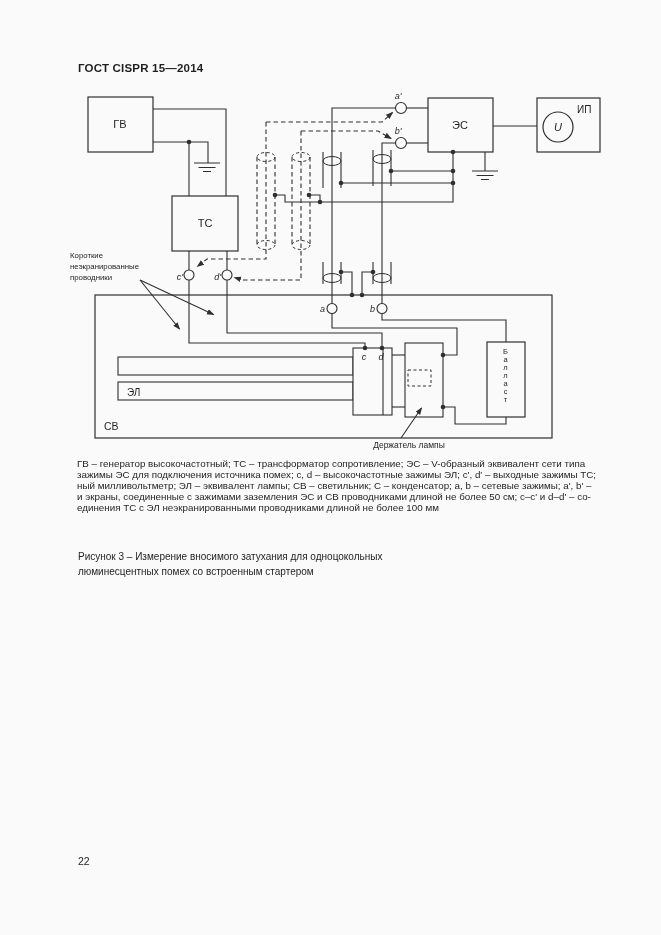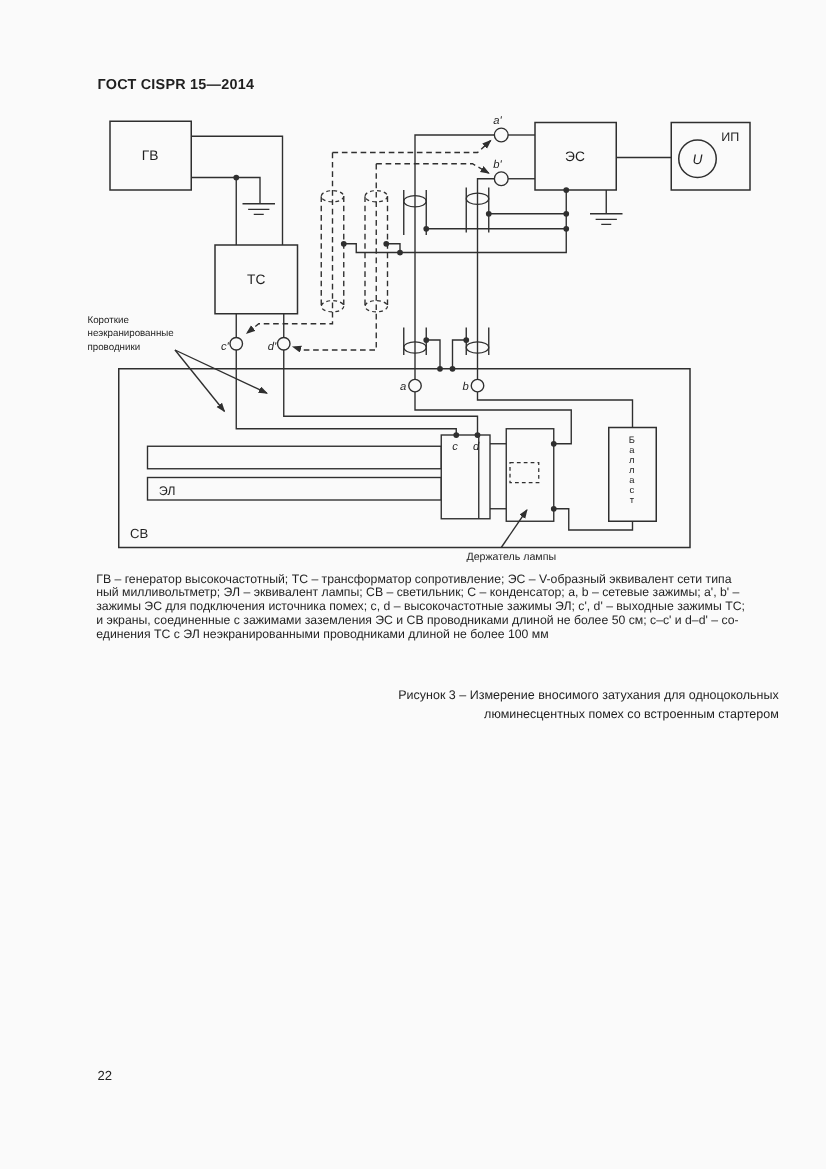--- a/index.html
+++ b/index.html
@@ -2,21 +2,21 @@
 <html><head>
 <meta charset="utf-8">
 <style>
   html,body{margin:0;padding:0;background:#fafafa;}
   .page{position:relative;width:661px;height:935px;background:#fafafa;overflow:hidden;
         font-family:"Liberation Sans","DejaVu Sans",sans-serif;color:#1f1f1f;}
   .hdr{position:absolute;left:78px;top:62px;font-size:11.5px;font-weight:bold;letter-spacing:.2px;}
   .diagram{position:absolute;left:0;top:0;}
   .caption{position:absolute;left:77px;top:458px;width:552px;font-size:9.8px;line-height:11px;}
   .caption div{white-space:nowrap;}
-  .figtitle{position:absolute;left:78px;top:550px;width:545px;text-align:right;
+  .figtitle{position:absolute;left:78px;top:550px;width:545px;text-align:left;
             font-size:10px;line-height:14.5px;}
   .pagenum{position:absolute;left:78px;top:855px;font-size:10.5px;text-align:center;}
   svg{display:block;}
   .ln{stroke:#2f2f2f;stroke-width:1.1;fill:none;}
   .lnth{stroke:#2f2f2f;stroke-width:1;fill:none;}
   .dash{stroke:#2f2f2f;stroke-width:1.1;fill:none;stroke-dasharray:4.5 3;}
   .dashfine{stroke:#2f2f2f;stroke-width:1;fill:none;stroke-dasharray:3 2.5;}
   .box{stroke:#2f2f2f;stroke-width:1.2;fill:none;}
   .boxf{stroke:#2f2f2f;stroke-width:1.1;fill:#fafafa;}
   .term{stroke:#2f2f2f;stroke-width:1.1;fill:#fafafa;}
@@ -169,22 +169,22 @@
     <text class="lbl it" x="183" y="280" font-size="9" text-anchor="end">c'</text>
     <text class="lbl it" x="221" y="280" font-size="9" text-anchor="end">d'</text>
     <text class="lbl it" x="325" y="312" font-size="9" text-anchor="end">a</text>
     <text class="lbl it" x="375" y="312" font-size="9" text-anchor="end">b</text>
     <text class="lbl it" x="364" y="360" font-size="9" text-anchor="middle">c</text>
     <text class="lbl it" x="381" y="360" font-size="9" text-anchor="middle">d</text>
   </svg>
 
   <div class="caption">
     <div>ГВ – генератор высокочастотный; ТС – трансформатор сопротивление; ЭС – V-образный эквивалент сети типа</div>
+    <div>зажимы ЭС для подключения источника помех; c, d – высокочастотные зажимы ЭЛ; c', d' – выходные зажимы ТС;</div>
     <div>ный милливольтметр; ЭЛ – эквивалент лампы; СВ – светильник; С – конденсатор; a, b – сетевые зажимы; a', b' –</div>
-    <div>зажимы ЭС для подключения источника помех; c, d – высокочастотные зажимы ЭЛ; c', d' – выходные зажимы ТС;</div>
     <div>и экраны, соединенные с зажимами заземления ЭС и СВ проводниками длиной не более 50 см; c–c' и d–d' – со-</div>
     <div>единения ТС с ЭЛ неэкранированными проводниками длиной не более 100 мм</div>
   </div>
 
   <div class="figtitle">
     <div>Рисунок 3 – Измерение вносимого затухания для одноцокольных</div>
     <div>люминесцентных помех со встроенным стартером</div>
   </div>
 
   <div class="pagenum">22</div>

